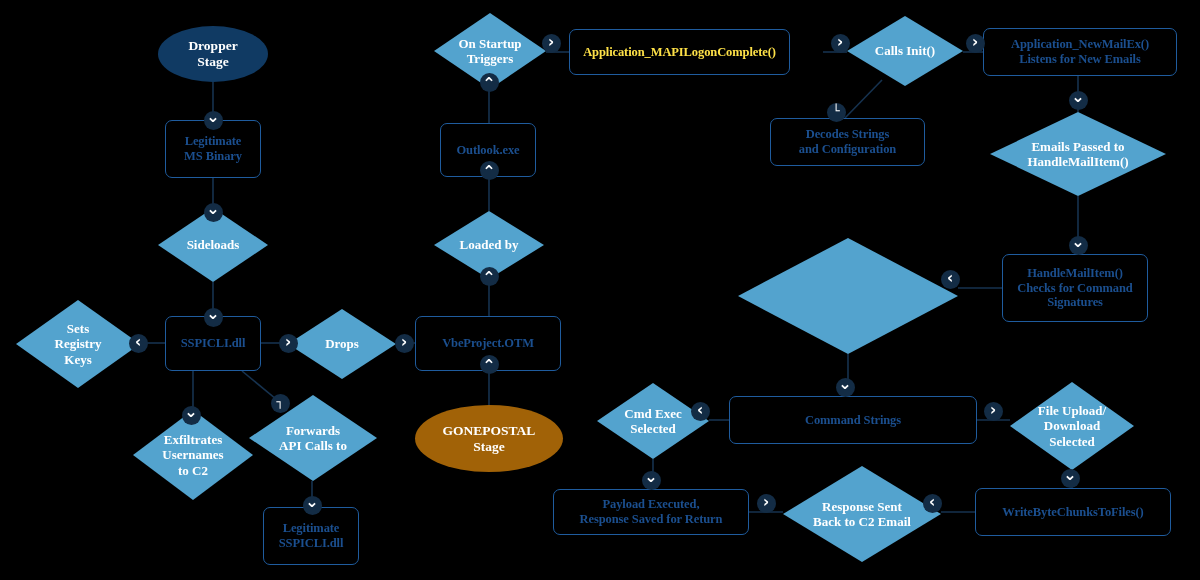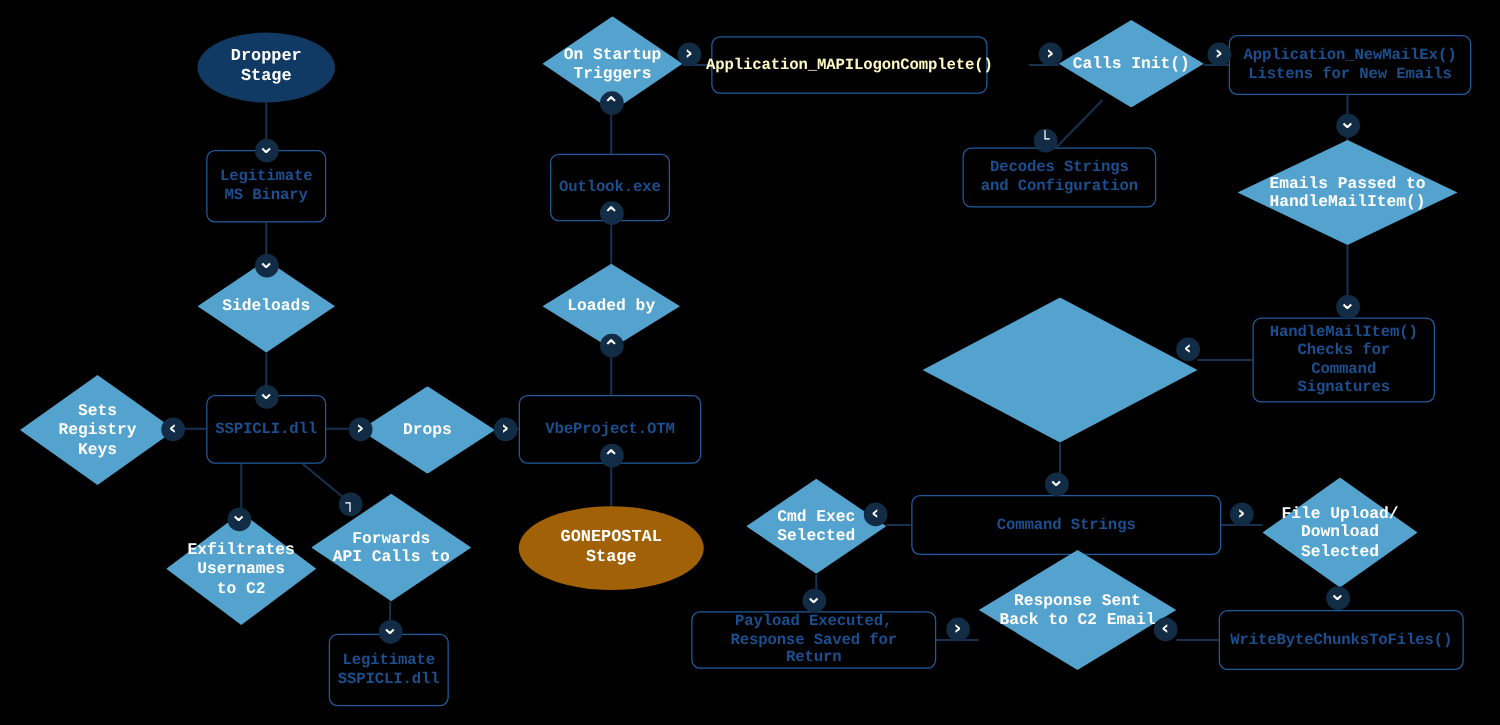--- a/index.html
+++ b/index.html
@@ -6,21 +6,21 @@
     margin: 0;
     padding: 0;
     background: #000000;
   }
   #canvas {
     position: relative;
     width: 1200px;
     height: 580px;
     background: #000000;
     overflow: hidden;
-    font-family: Liberation Mono, monospace;
+    font-family: Liberation Serif, serif;
   }
   #edges {
     position: absolute;
     left: 0; top: 0;
     width: 1200px; height: 580px;
     pointer-events: none;
   }
   .node {
     position: absolute;
     display: flex;
@@ -143,41 +143,41 @@
 API Calls to</span></div>
       <div class="node n-rect" style="left: 263px; top: 507px; width: 96px; height: 58px; border-color: rgb(31, 92, 158); color: rgb(27, 79, 143);"><span>Legitimate
 SSPICLI.dll</span></div>
       <div class="node n-diamond" style="left: 434px; top: 13px; width: 112px; height: 76px;"><div class="dia-shape" style="background: rgb(83, 163, 206);"></div><span class="dia-label">On Startup
 Triggers</span></div>
       <div class="node n-rect" style="left: 440px; top: 123px; width: 96px; height: 54px; border-color: rgb(31, 92, 158); color: rgb(27, 79, 143);"><span>Outlook.exe</span></div>
       <div class="node n-diamond" style="left: 434px; top: 211px; width: 110px; height: 68px;"><div class="dia-shape" style="background: rgb(83, 163, 206);"></div><span class="dia-label">Loaded by</span></div>
       <div class="node n-rect" style="left: 415px; top: 316px; width: 146px; height: 55px; border-color: rgb(31, 92, 158); color: rgb(27, 79, 143);"><span>VbeProject.OTM</span></div>
       <div class="node n-ellipse" style="left: 415px; top: 405px; width: 148px; height: 67px; background: #a16207; color: rgb(255, 255, 255);"><span>GONEPOSTAL
 Stage</span></div>
-      <div class="node n-rect" style="left: 569px; top: 29px; width: 221px; height: 46px; border-color: rgb(31, 92, 158); color: #fef9c3;"><span>Application_MAPILogonComplete()</span></div>
+      <div class="node n-rect" style="left: 569px; top: 29px; width: 221px; height: 46px; border-color: rgb(31, 92, 158); color: #fde047;"><span>Application_MAPILogonComplete()</span></div>
       <div class="node n-diamond" style="left: 847px; top: 16px; width: 116px; height: 70px;"><div class="dia-shape" style="background: rgb(83, 163, 206);"></div><span class="dia-label">Calls Init()</span></div>
       <div class="node n-rect" style="left: 770px; top: 118px; width: 155px; height: 48px; border-color: rgb(31, 92, 158); color: rgb(27, 79, 143);"><span>Decodes Strings
 and Configuration</span></div>
       <div class="node n-rect" style="left: 983px; top: 28px; width: 194px; height: 48px; border-color: rgb(31, 92, 158); color: rgb(27, 79, 143);"><span>Application_NewMailEx()
 Listens for New Emails</span></div>
       <div class="node n-diamond" style="left: 990px; top: 112px; width: 176px; height: 84px;"><div class="dia-shape" style="background: rgb(83, 163, 206);"></div><span class="dia-label">Emails Passed to
 HandleMailItem()</span></div>
       <div class="node n-rect" style="left: 1002px; top: 254px; width: 146px; height: 68px; border-color: rgb(31, 92, 158); color: rgb(27, 79, 143);"><span>HandleMailItem()
 Checks for Command
 Signatures</span></div>
       <div class="node n-diamond" style="left: 738px; top: 238px; width: 220px; height: 116px;"><div class="dia-shape" style="background: rgb(83, 163, 206);"></div></div>
       <div class="node n-diamond" style="left: 597px; top: 383px; width: 112px; height: 76px;"><div class="dia-shape" style="background: rgb(83, 163, 206);"></div><span class="dia-label">Cmd Exec
 Selected</span></div>
       <div class="node n-rect" style="left: 729px; top: 396px; width: 248px; height: 48px; border-color: rgb(31, 92, 158); color: rgb(27, 79, 143);"><span>Command Strings</span></div>
       <div class="node n-diamond" style="left: 1010px; top: 382px; width: 124px; height: 88px;"><div class="dia-shape" style="background: rgb(83, 163, 206);"></div><span class="dia-label">File Upload/
 Download
 Selected</span></div>
       <div class="node n-rect" style="left: 553px; top: 489px; width: 196px; height: 46px; border-color: rgb(31, 92, 158); color: rgb(27, 79, 143);"><span>Payload Executed,
 Response Saved for Return</span></div>
-      <div class="node n-diamond" style="left: 783px; top: 440px; width: 158px; height: 96px; justify-content: center;"><div class="dia-shape" style="background: rgb(83, 163, 206);"></div><span class="dia-label">Response Sent
+      <div class="node n-diamond" style="left: 783px; top: 466px; width: 158px; height: 96px; justify-content: center;"><div class="dia-shape" style="background: rgb(83, 163, 206);"></div><span class="dia-label">Response Sent
 Back to C2 Email</span></div>
       <div class="node n-rect" style="left: 975px; top: 488px; width: 196px; height: 48px; border-color: rgb(31, 92, 158); color: rgb(27, 79, 143); text-align: right;"><span>WriteByteChunksToFiles()</span></div>
     </div>
   <div id="marker-layer">
       <div class="marker m-down" style="left: 203.5px; top: 110.5px; background: rgb(19, 44, 69);"></div>
       <div class="marker m-down" style="left: 203.5px; top: 202.5px; background: rgb(19, 44, 69);"></div>
       <div class="marker m-down" style="left: 203.5px; top: 307.5px; background: rgb(19, 44, 69);"></div>
       <div class="marker m-left" style="left: 128.5px; top: 333.5px; background: rgb(19, 44, 69);"></div>
       <div class="marker m-right" style="left: 278.5px; top: 333.5px; background: rgb(19, 44, 69);"></div>
       <div class="marker m-down" style="left: 181.5px; top: 405.5px; background: rgb(19, 44, 69);"></div>

